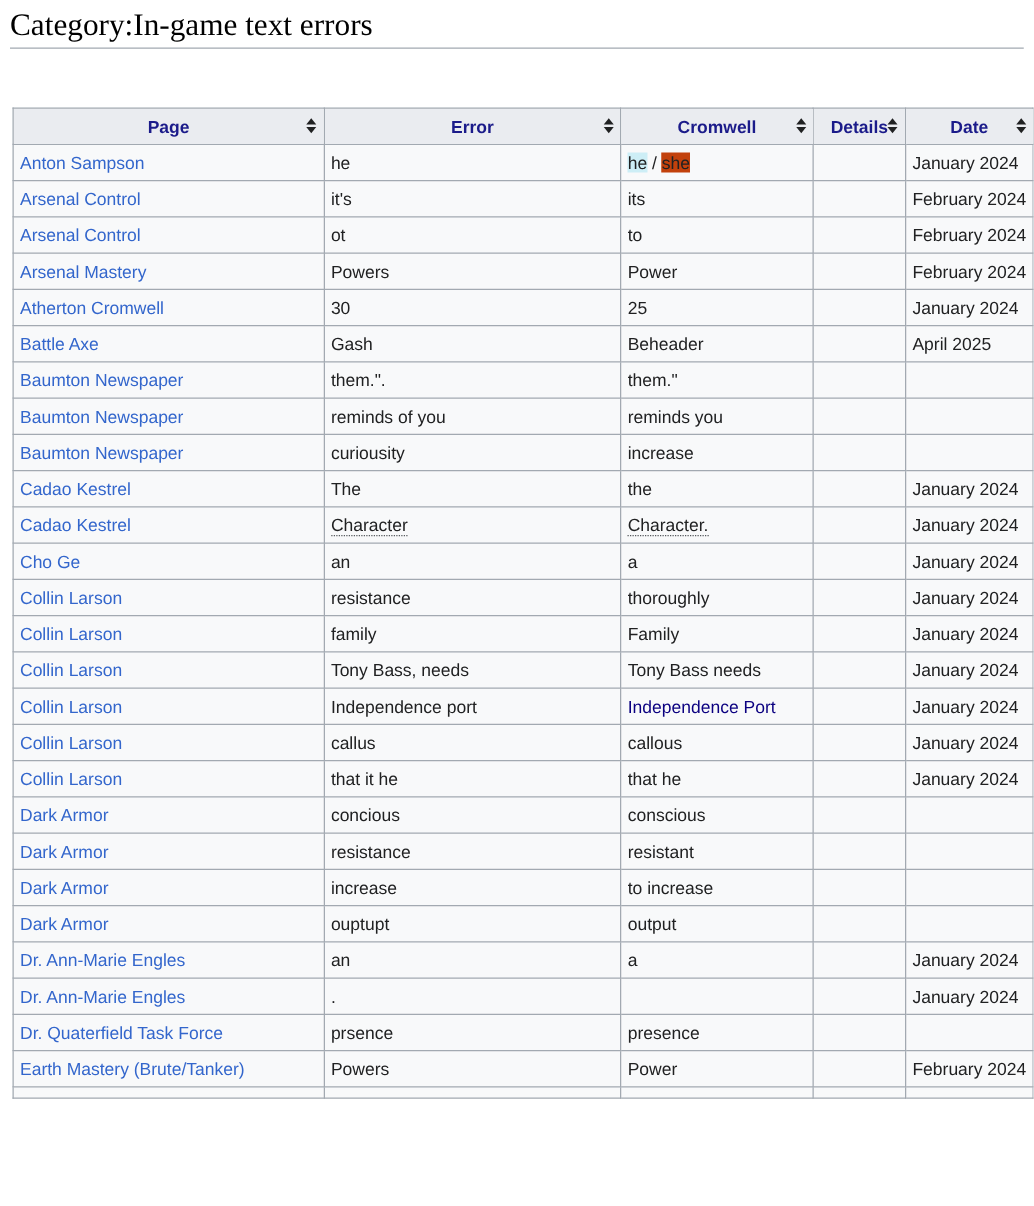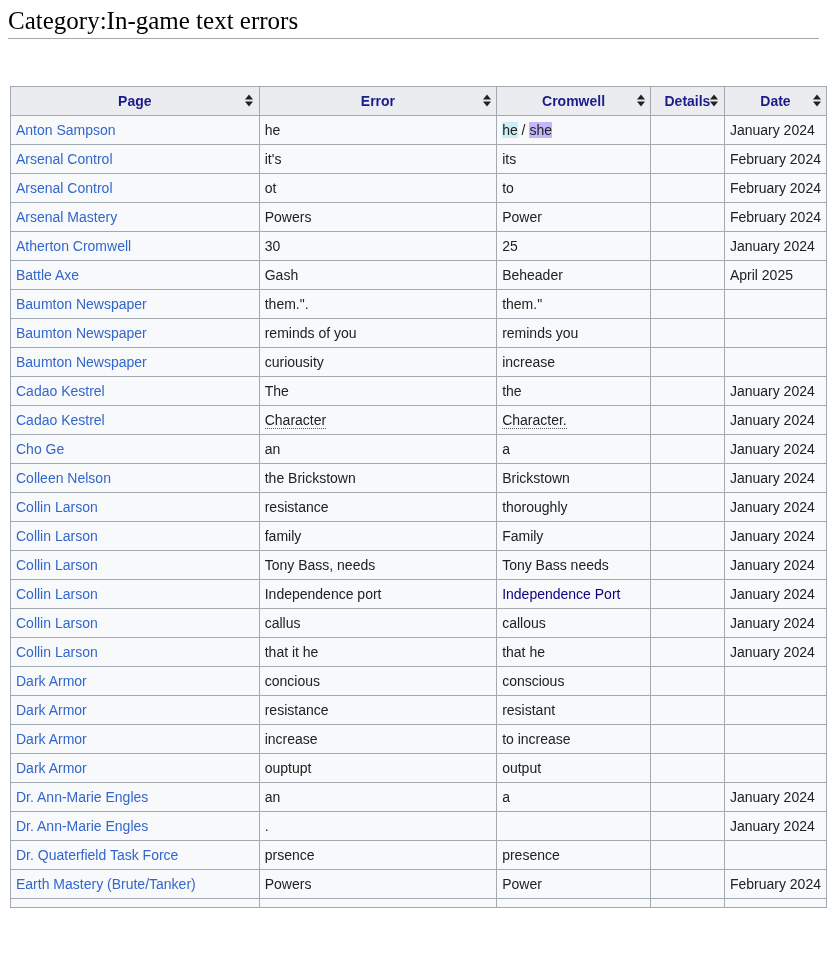--- a/index.html
+++ b/index.html
@@ -56,21 +56,21 @@
   }
   .sort-icon::after{
     content:"";display:block;width:0;height:0;margin:0 auto;
     border-left:4px solid transparent;border-right:4px solid transparent;
     border-top:5px solid #202122;
   }
   a.page-link{color:#3366cc;text-decoration:none;cursor:pointer;}
   a.corrected-link{color:#0b0080;text-decoration:none;cursor:pointer;}
   .dotted{border-bottom:1px dotted #54595d;}
   .hl-cyan{background:#cdeef6;}
-  .hl-pink{background:#c4b5fd;text-align:center;}
+  .hl-pink{background:#c2410c;text-align:center;}
 </style>
 </head>
 <body>
 
 <div class="page">
   <h1 class="firstHeading">Category:In-game text errors</h1>
 
   <table class="wikitable">
     <colgroup>
       <col class="c-page">
@@ -167,27 +167,20 @@
           <td>January 2024</td>
         </tr>
         <tr>
           <td><a class="page-link">Cho Ge</a></td>
           <td><span>an</span></td>
           <td><span>a</span></td>
           <td></td>
           <td>January 2024</td>
         </tr>
         <tr>
-          <td><a class="page-link">Colleen Nelson</a></td>
-          <td><span>the Brickstown</span></td>
-          <td><span>Brickstown</span></td>
-          <td></td>
-          <td>January 2024</td>
-        </tr>
-        <tr>
           <td><a class="page-link">Collin Larson</a></td>
           <td><span>resistance</span></td>
           <td><span>thoroughly</span></td>
           <td></td>
           <td>January 2024</td>
         </tr>
         <tr>
           <td><a class="page-link">Collin Larson</a></td>
           <td><span>family</span></td>
           <td><span>Family</span></td>

